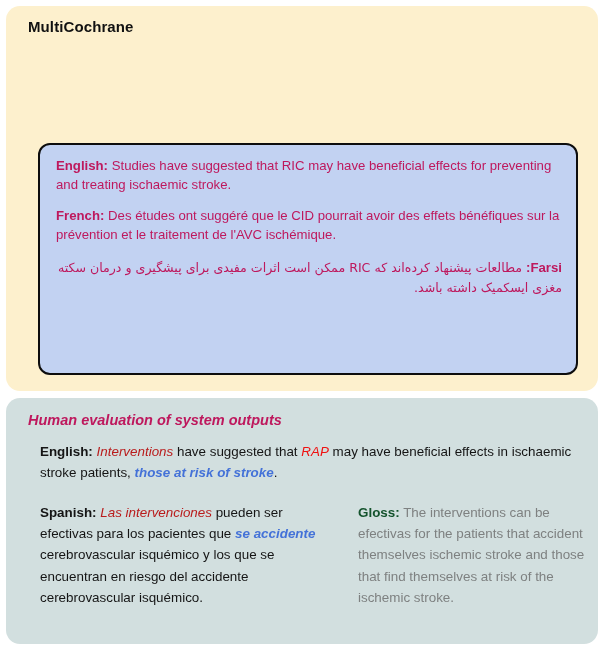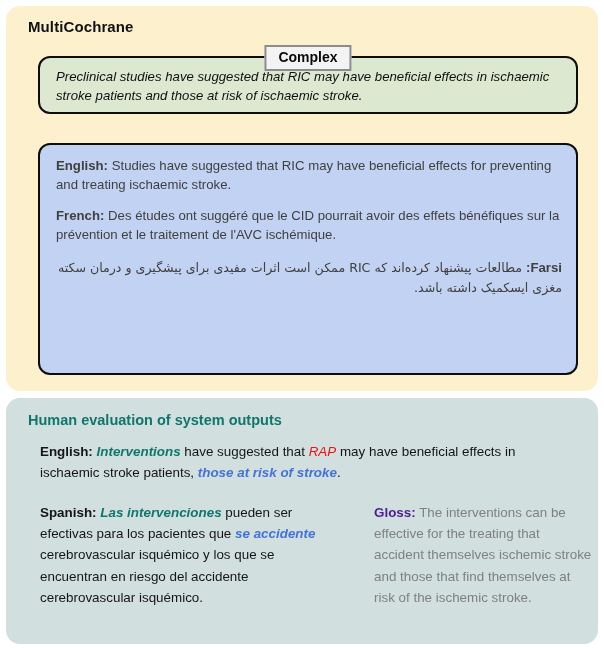--- a/index.html
+++ b/index.html
@@ -90,21 +90,21 @@
   }
   .simple-inner {
     position: absolute;
     left: 16px;
     right: 14px;
     top: 12px;
     bottom: 6px;
   }
   .lang-row {
     font-size: 13.2px;
-    color: #404040;
+    color: #be185d;
     line-height: 1.42;
     margin-bottom: 13px;
   }
   .lang-row:last-child { margin-bottom: 16px; }
   .lang-label { font-weight: bold; }
   .farsi {
     direction: rtl;
     text-align: right;
     font-size: 12.6px;
     line-height: 1.55;
@@ -125,59 +125,60 @@
     background: #d2dfdf;
     border-radius: 14px;
     box-sizing: border-box;
   }
   .eval-title {
     position: absolute;
     left: 22px;
     top: 14px;
     font-size: 14.5px;
     font-weight: bold;
-    color: #0f766e;
+    color: #be185d;
+    font-style: italic;
   }
   .eval-english {
     position: absolute;
     left: 34px;
     right: 24px;
     top: 44px;
     font-size: 13.4px;
     color: #151515;
     line-height: 1.55;
   }
   .eval-columns {
     position: absolute;
     left: 34px;
     right: 5px;
     top: 104px;
     display: flex;
-    gap: 38px;
+    gap: 22px;
   }
   .eval-col-spanish {
     width: 296px;
     font-size: 13.4px;
     color: #151515;
     line-height: 1.58;
   }
   .eval-col-gloss {
     flex: 1;
     font-size: 13.4px;
     color: #7e8181;
     line-height: 1.58;
   }
   .gloss-label {
     font-weight: bold;
-    color: #4c1d95;
+    color: #14532d;
   }
 
   .hl-green {
-    color: #0f766e;
-    font-weight: bold;
+    color: #b91c1c;
+    font-weight: normal;
     font-style: italic;
   }
   .hl-red {
     color: #ef1111;
     font-weight: normal;
     font-style: italic;
   }
   .hl-blue {
     color: #4472d8;
     font-weight: bold;
@@ -186,24 +187,20 @@
 </style>
 </head>
 <body>
 
 <div class="page">
 
   <section class="system-panel">
 
     <div class="panel-title">MultiCochrane</div>
 
-    <div class="fbox complex-box">
-      <div class="fbox-legend">Complex</div>
-      <div class="complex-text">Preclinical studies have suggested that RIC may have beneficial effects in ischaemic stroke patients and those at risk of ischaemic stroke.</div>
-    </div>
 
     <div class="fbox simple-box">
 
       <div class="simple-inner">
 
         <div class="lang-row">
           <span class="lang-label">English:</span><span> Studies have suggested that RIC may have beneficial effects for preventing and treating ischaemic stroke.</span>
         </div>
 
 
@@ -229,19 +226,19 @@
     </div>
 
     <div class="eval-columns">
 
       <div class="eval-col-spanish">
         <span class="lang-label">Spanish:</span>
         <span class="hl-green">Las intervenciones</span><span> pueden ser efectivas para los pacientes que </span><span class="hl-blue">se accidente</span><span> cerebrovascular isquémico y los que se encuentran en riesgo del accidente cerebrovascular isquémico.</span>
       </div>
 
       <div class="eval-col-gloss">
-        <span class="gloss-label">Gloss:</span><span>  The interventions can be effective for the treating that accident themselves ischemic stroke and those that find themselves at risk of the ischemic stroke.</span>
+        <span class="gloss-label">Gloss:</span><span>  The interventions can be efectivas for the patients that accident themselves ischemic stroke and those that find themselves at risk of the ischemic stroke.</span>
       </div>
 
     </div>
   </section>
 
 </div>
 
 </body></html>

